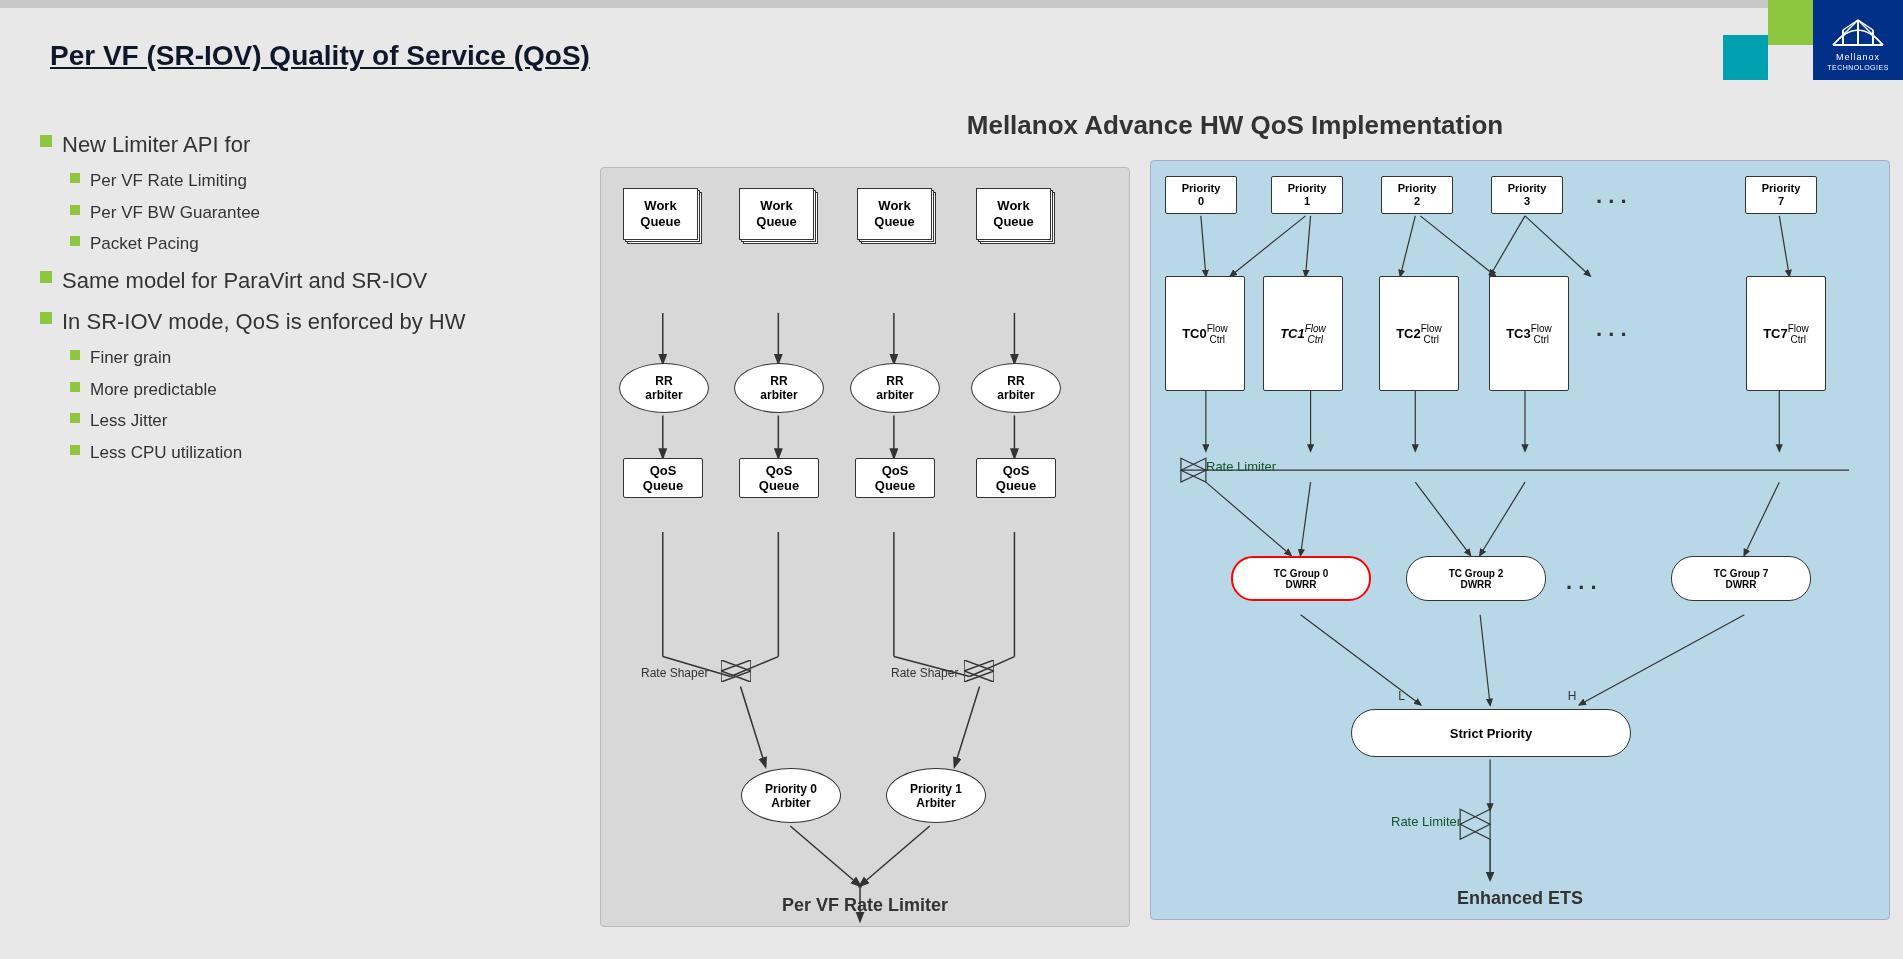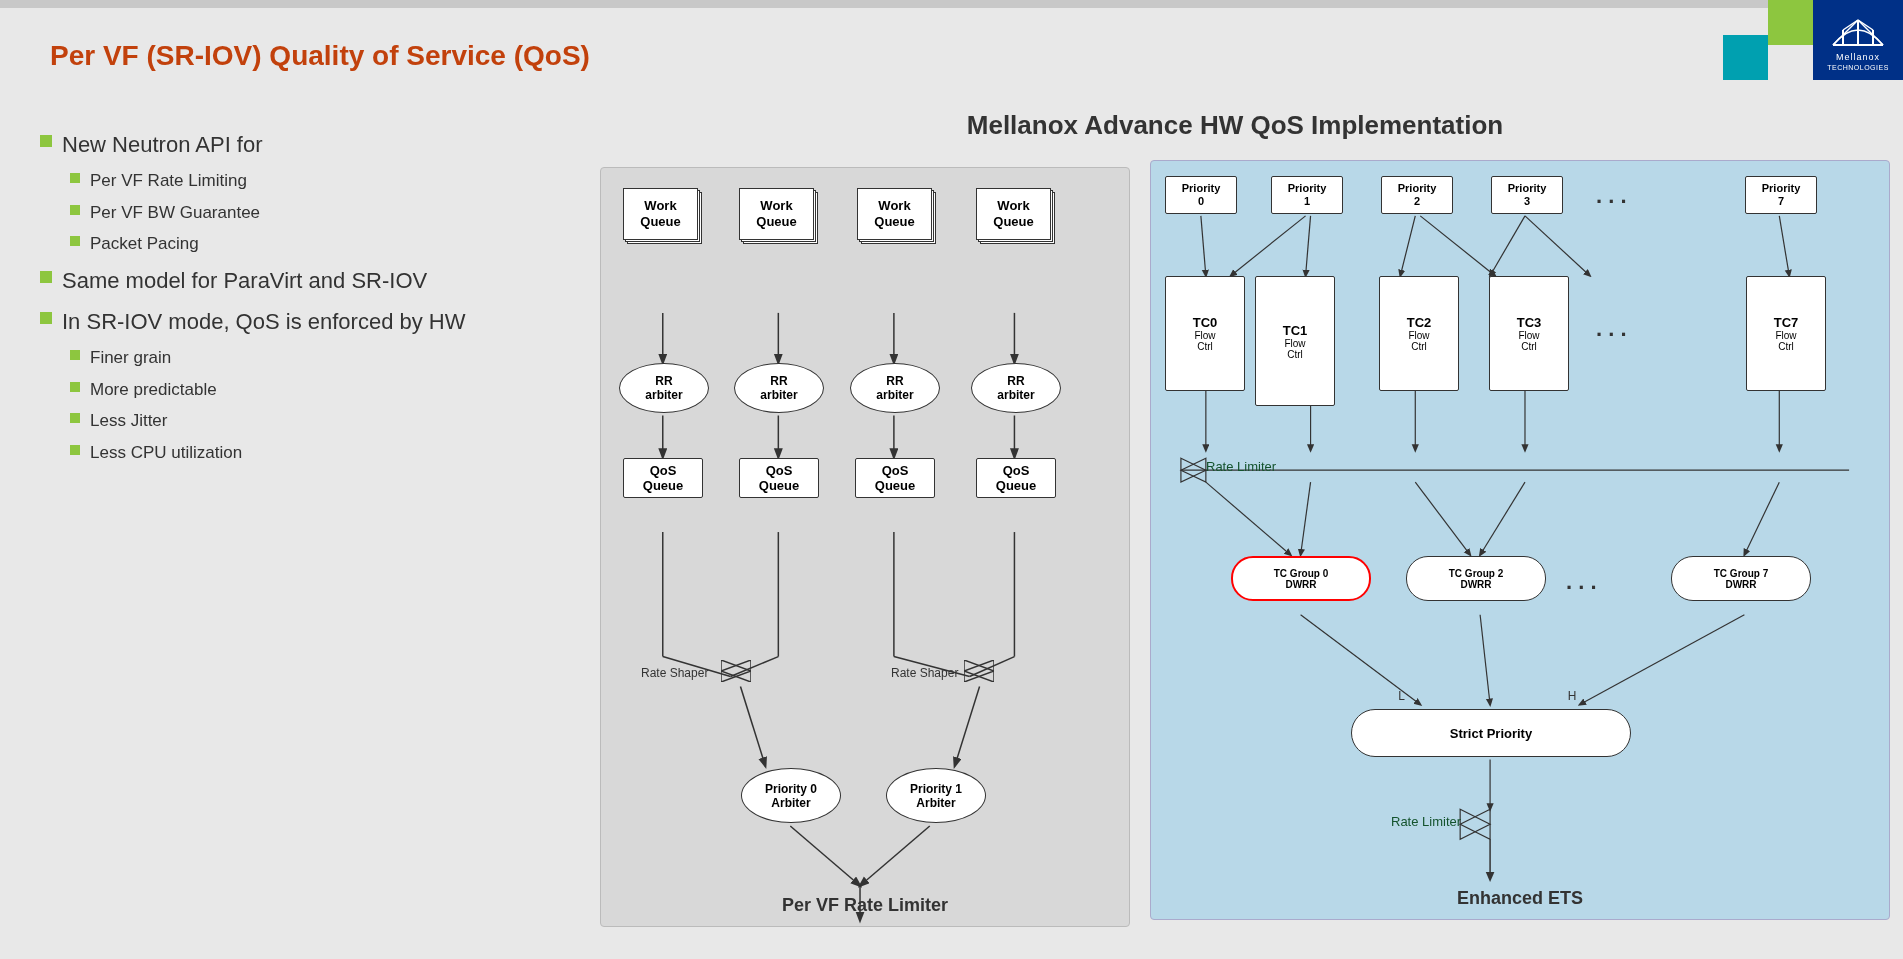--- a/index.html
+++ b/index.html
@@ -65,21 +65,22 @@
       margin-top: 2px;
     }
 
     
     .main-title {
       position: absolute;
       top: 40px;
       left: 50px;
       font-size: 28px;
       font-weight: bold;
-      color: #c2410c;
+      color: #0f172a;
+      text-decoration: underline;
     }
 
     
     .bullets {
       position: absolute;
       top: 130px;
       left: 40px;
       width: 480px;
     }
     .bullet-item {
@@ -238,21 +239,20 @@
       line-height: 1.2;
     }
 
     .tc-box {
       position: absolute;
       width: 80px;
       background: white;
       border: 1.5px solid #333;
       border-radius: 2px;
       display: flex;
-      flex-direction: column;
       align-items: center;
       justify-content: center;
       font-size: 13px;
       font-weight: 700;
       text-align: center;
       padding: 0 2px;
     }
     .tc-sub {
       font-size: 10px;
       font-weight: 400;
@@ -339,21 +339,21 @@
     <div class="logo-text" style="font-size:7px;letter-spacing:0.5px;">TECHNOLOGIES</div>
   </div>
 </div>
 
 <h1 class="main-title">Per VF (SR-IOV) Quality of Service (QoS)</h1>
 
 <div class="bullets">
 
   <div class="bullet-item">
     <div class="square"></div>
-    <span class="bullet-big">New Neutron API for</span>
+    <span class="bullet-big">New Limiter API for</span>
   </div>
   <div class="bullet-item sub">
     <div class="square"></div>
     <span>Per VF Rate Limiting</span>
   </div>
   <div class="bullet-item sub">
     <div class="square"></div>
     <span>Per VF BW Guarantee</span>
   </div>
   <div class="bullet-item sub">
@@ -558,21 +558,21 @@
   <div class="priority-box" style="top:15px;left:230px;">Priority<br>2</div>
   <div class="priority-box" style="top:15px;left:340px;">Priority<br>3</div>
 
   <div class="dots-label" style="top:22px;left:445px;">. . .</div>
   <div class="priority-box" style="top:15px;left:594px;">Priority<br>7</div>
 
   <div class="tc-box" style="top:115px;left:14px;height:115px;">
     <span>TC0</span>
     <span class="tc-sub">Flow<br>Ctrl</span>
   </div>
-  <div class="tc-box" style="top:115px;left:104px;height:130px;">
+  <div class="tc-box" style="top:115px;left:112px;height:115px;font-style:italic;">
     <span>TC1</span>
     <span class="tc-sub">Flow<br>Ctrl</span>
   </div>
   <div class="tc-box" style="top:115px;left:228px;height:115px;">
     <span>TC2</span>
     <span class="tc-sub">Flow<br>Ctrl</span>
   </div>
   <div class="tc-box" style="top:115px;left:338px;height:115px;">
     <span>TC3</span>
     <span class="tc-sub">Flow<br>Ctrl</span>

